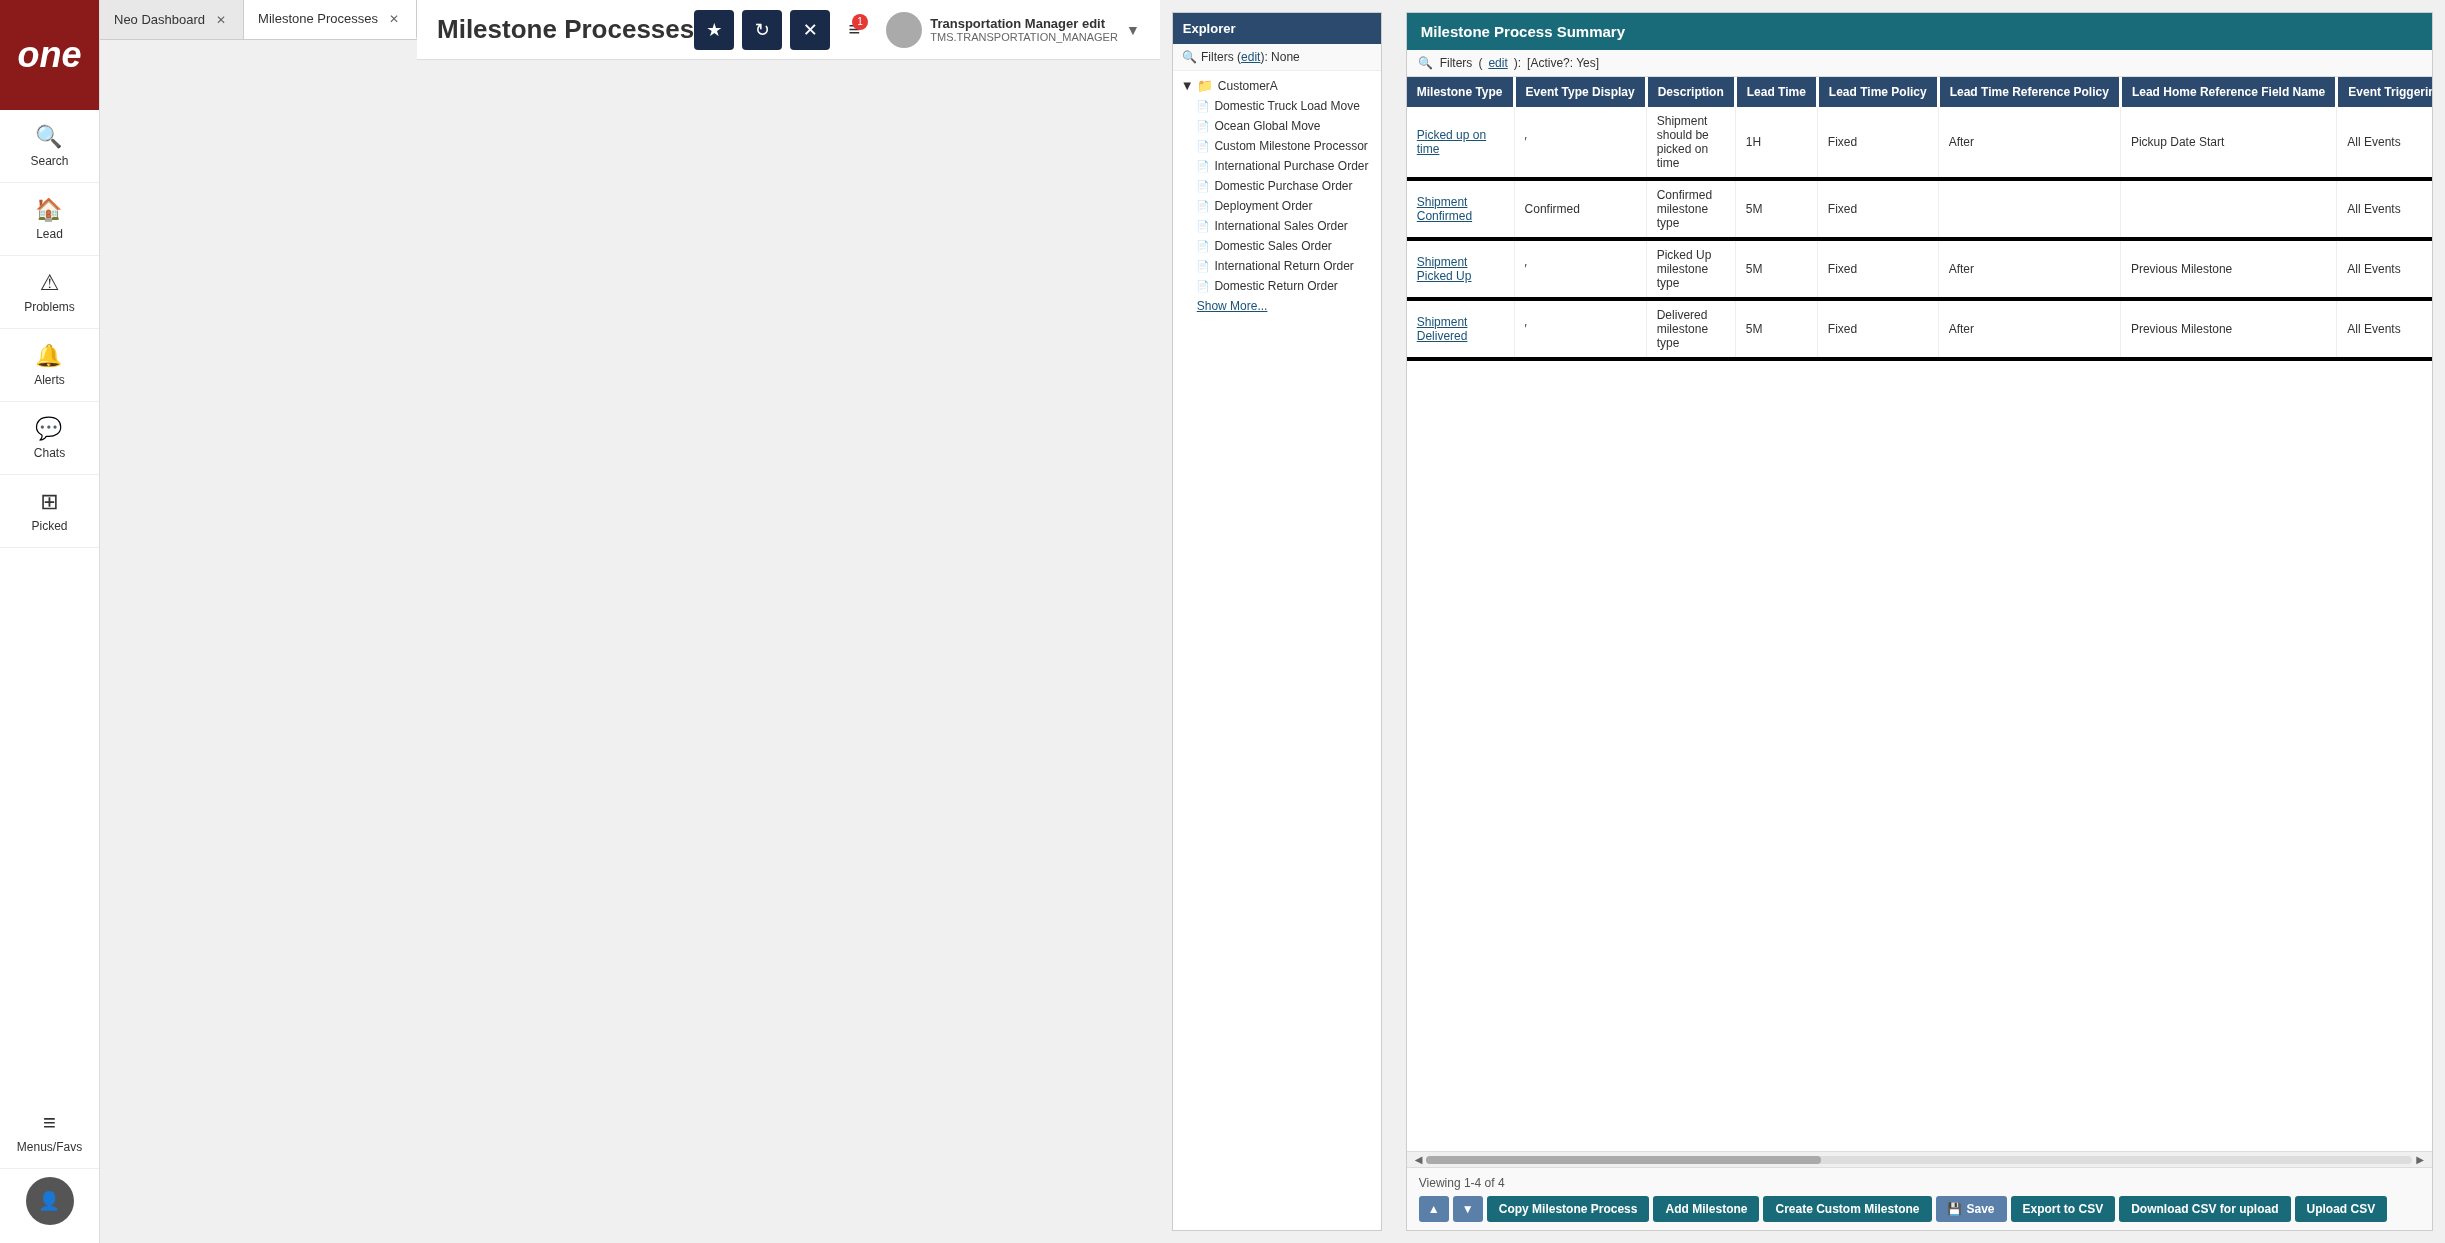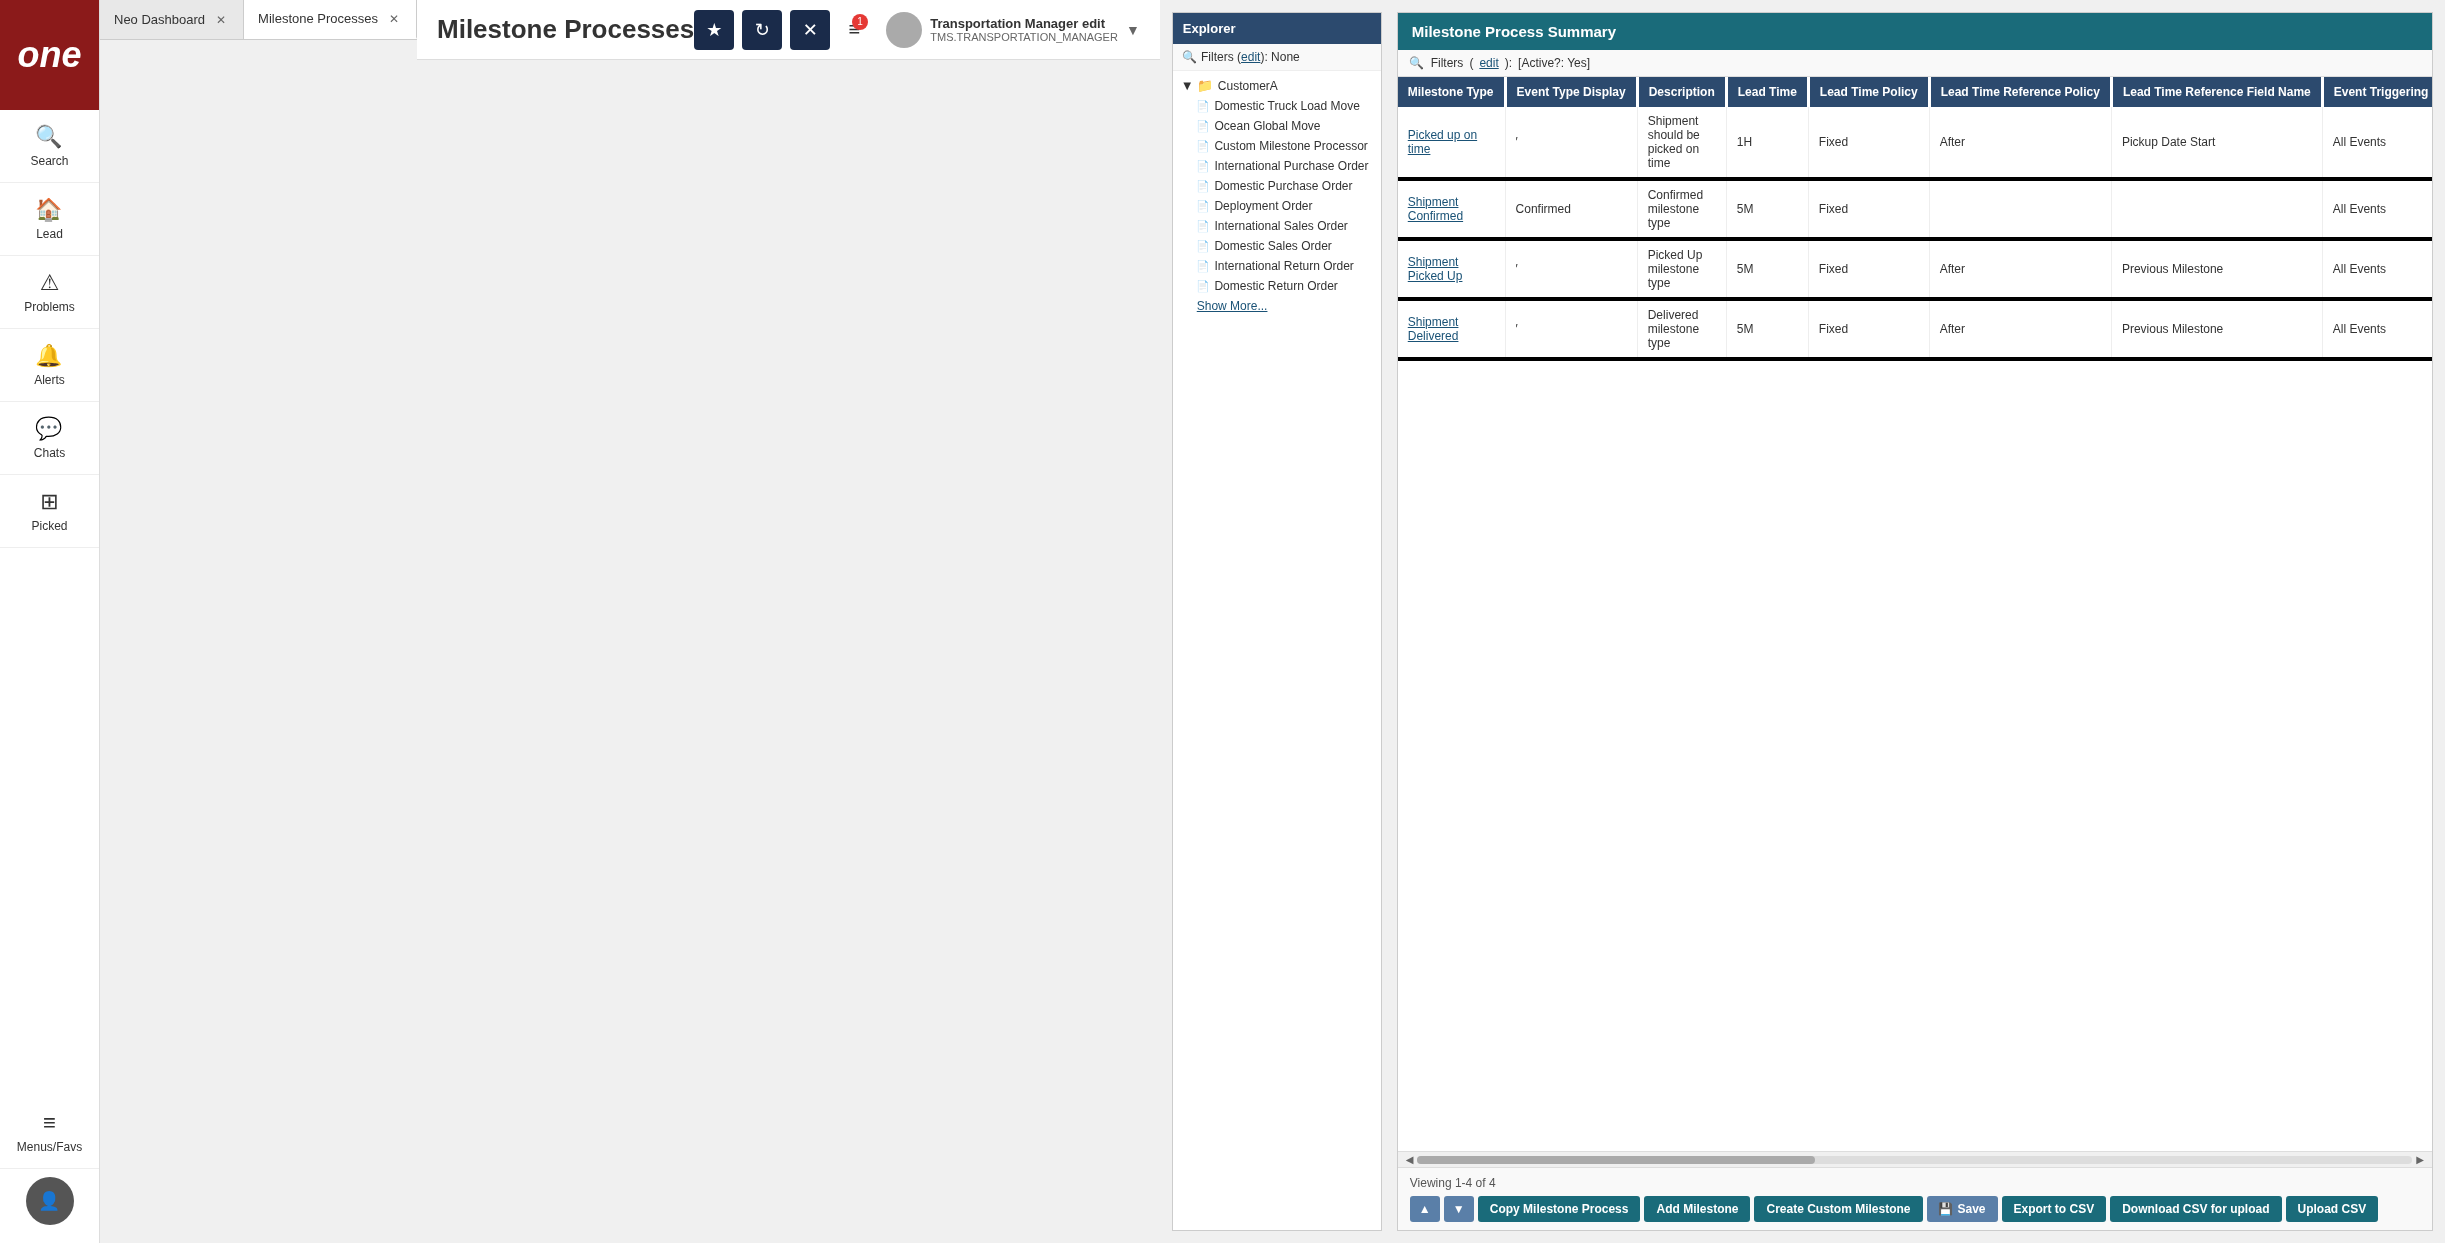--- a/index.html
+++ b/index.html
@@ -188,21 +188,21 @@
       color: #666;
     }
 
     
     .content {
       display: flex;
       flex: 1;
       overflow: hidden;
       background: #f0f0f0;
       padding: 12px;
-      gap: 15px;
+      gap: 24px;
     }
 
     
     .explorer-panel {
       width: 210px;
       background: #fff;
       border: 1px solid #ccc;
       flex-shrink: 0;
       overflow-y: auto;
     }
@@ -569,21 +569,21 @@
       <div class="table-wrapper">
         <table>
           <thead>
             <tr>
               <th>Milestone Type</th>
               <th>Event Type Display</th>
               <th>Description</th>
               <th>Lead Time</th>
               <th>Lead Time Policy</th>
               <th>Lead Time Reference Policy</th>
-              <th>Lead Time Reference Field Name</th>
+              <th>Lead Home Reference Field Name</th>
               <th>Event Triggering P...</th>
             </tr>
           </thead>
           <tbody id="table-body">
           <tr>
       <td><span class="link-cell">Picked up on time</span></td>
       <td>′</td>
       <td>Shipment should be picked on time</td>
       <td>1H</td>
       <td>Fixed</td>

